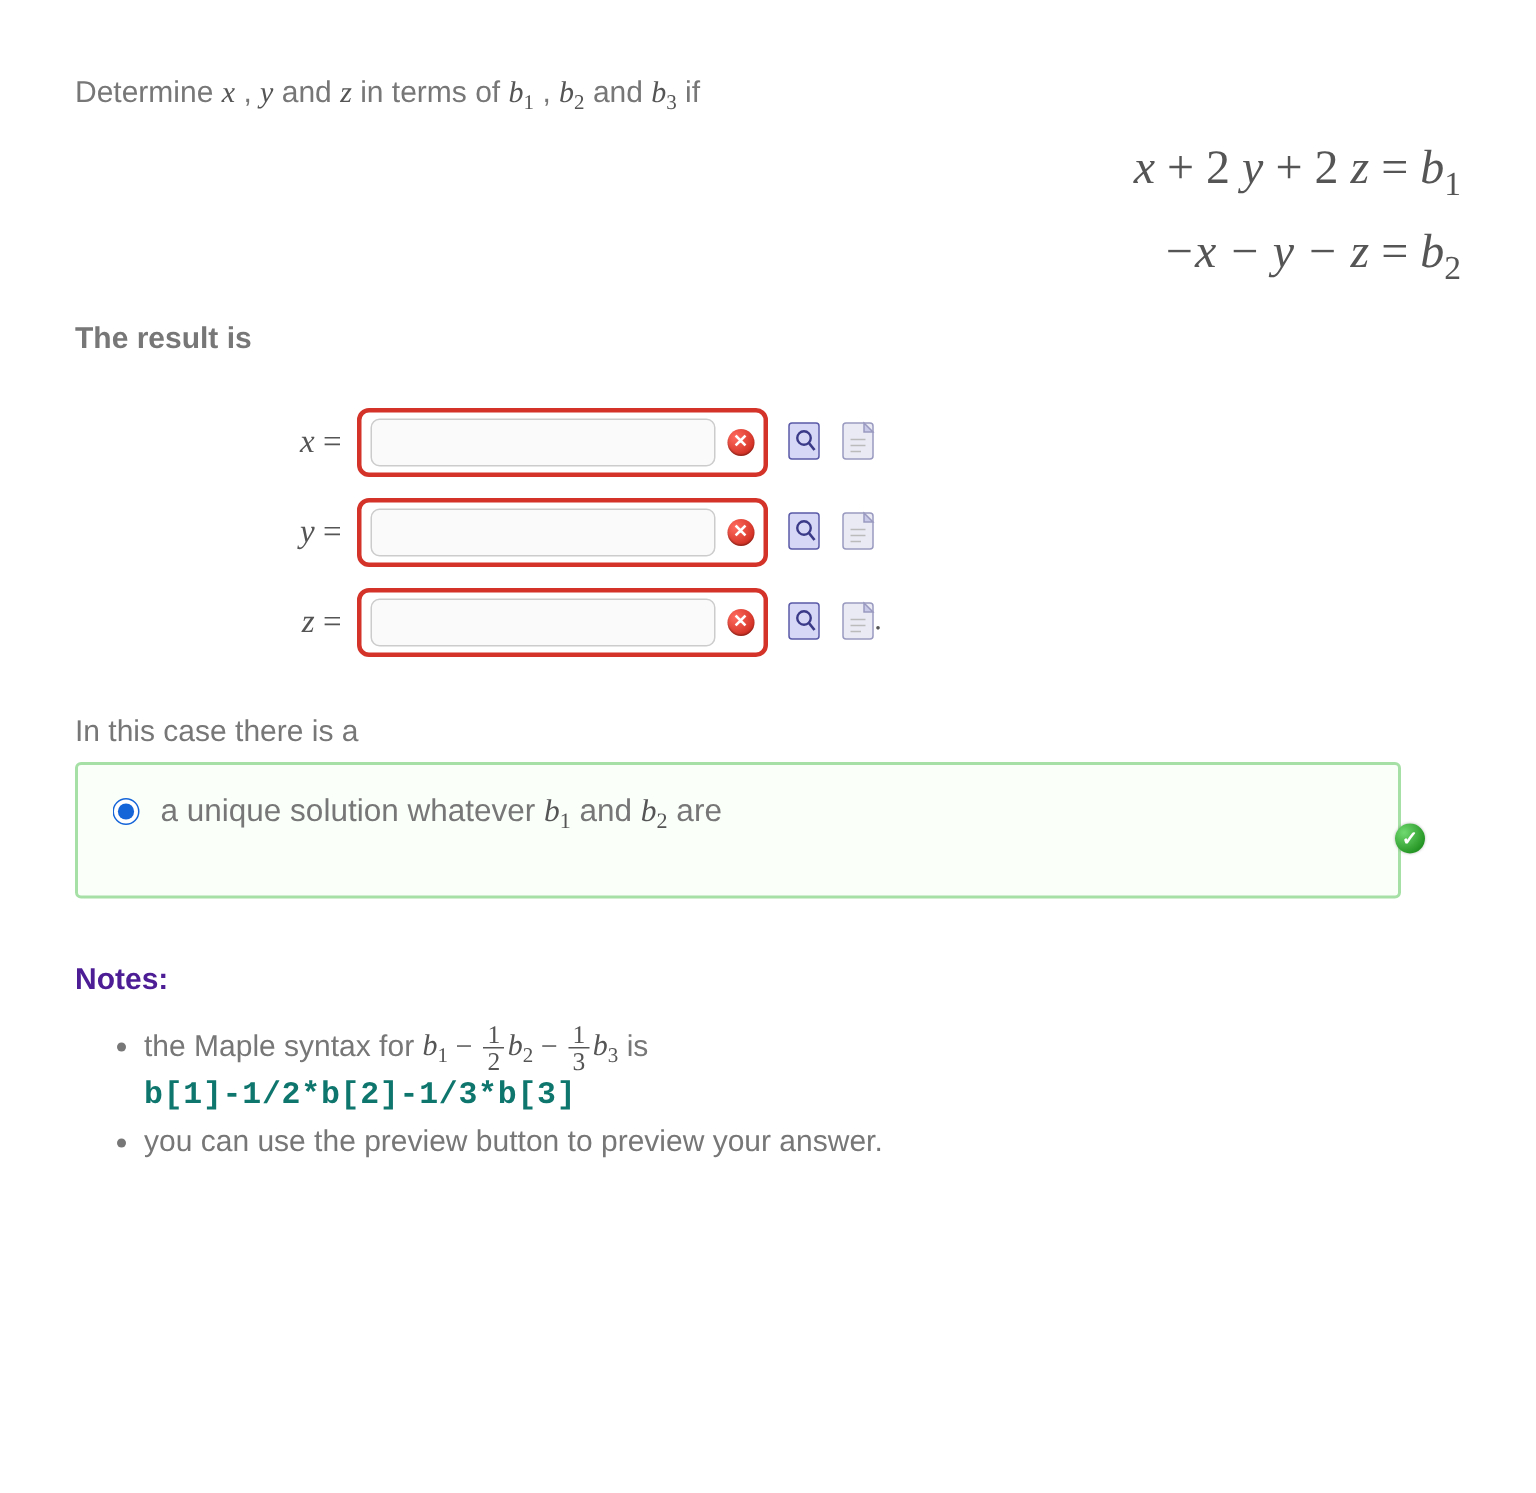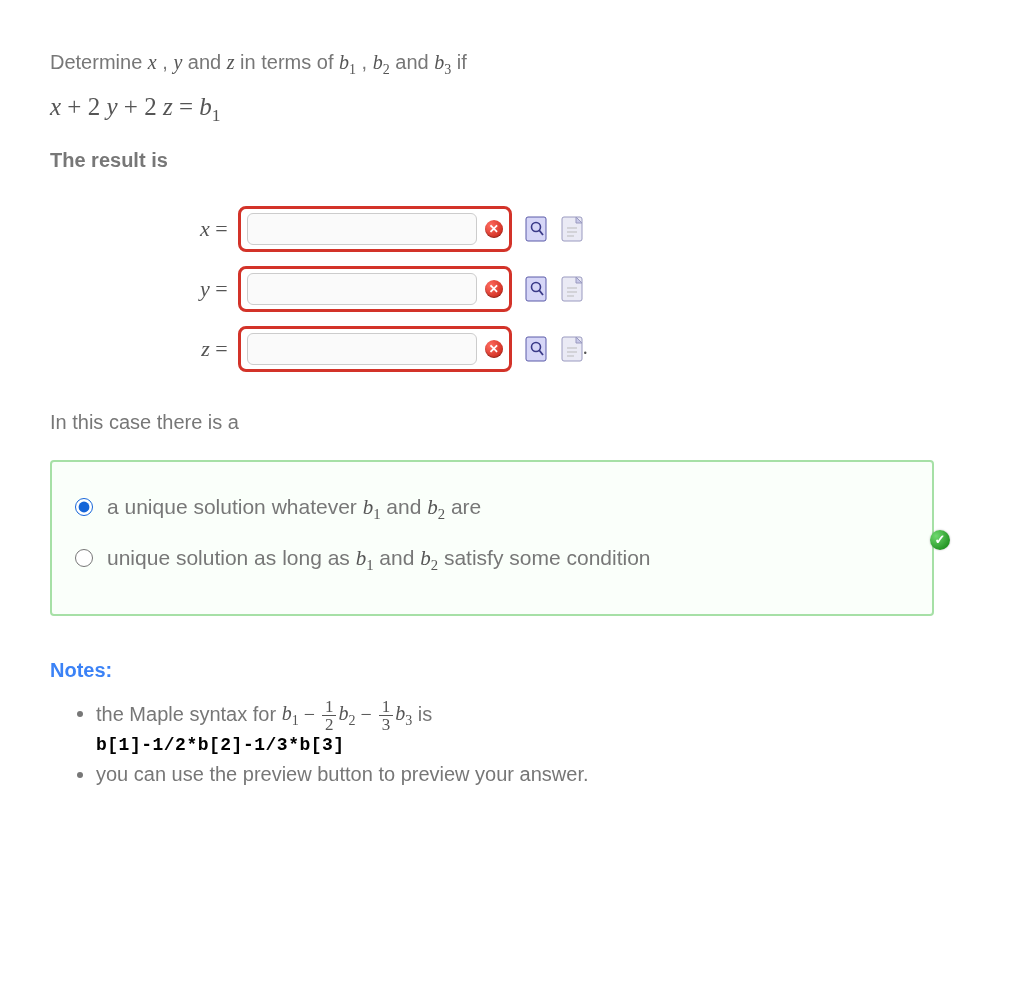--- a/index.html
+++ b/index.html
@@ -13,24 +13,24 @@
     line-height: 1.4;
   }
   .mathit {
     font-family: "Times New Roman", Times, serif;
     font-style: italic;
     color: #555;
   }
   .mathnum { font-family: "Times New Roman", serif; font-style: normal; color:#555; }
   sub.ms { font-size:0.7em; vertical-align: -0.35em; font-style: normal;}
   .equations {
-    text-align: left;
+    text-align: right;
     margin: 10px 0 18px 0;
     font-family: "Times New Roman", serif;
-    font-size: 25px;
+    font-size: 32px;
     color:#555;
   }
   .eqline { margin: 6px 0; }
   .result-label { margin: 6px 0 18px 0; font-weight: bold; }
   .answers {
     margin-left: 150px;
     display: table;
     border-spacing: 0 14px;
   }
   .ans-row { display: table-row; }
@@ -73,25 +73,25 @@
     box-shadow: inset 0 -1px 1px rgba(0,0,0,0.3);
   }
   .icon-btn {
     display:inline-block;
     width:22px; height:26px;
     margin-left:8px;
     position:relative;
     vertical-align: middle;
   }
   .icon-btn svg { width:100%; height:100%; display:block; }
-  .case-label { margin: 22px 0 24px 0; }
+  .case-label { margin: 22px 0 6px 0; }
   .radio-box {
     border: 2px solid #a6e0a6;
     border-radius: 4px;
-    padding: 20px 18px 20px 18px;
+    padding: 6px 18px 20px 18px;
     position: relative;
     background:#fafffa;
     margin-right: 40px;
   }
   .radio-row {
     display:flex; align-items:flex-start;
     margin: 10px 0 18px 0;
     font-size: 21px;
   }
   .radio-row:last-child{ margin-bottom:4px;}
@@ -101,43 +101,46 @@
   }
   .radio-row label { flex:1; line-height:1.4; }
   .ok-badge {
     position:absolute; right:-18px; top:45%;
     width:20px; height:20px; border-radius:50%;
     background: radial-gradient(circle at 30% 30%, #6fd96f, #0a7d0a);
     color:#fff; display:flex; align-items:center; justify-content:center;
     font-size:13px; font-weight:bold;
     box-shadow: 0 0 2px rgba(0,0,0,.3);
   }
-  .notes-hdr { font-weight:bold; color:#3b82f6; margin-top:40px; margin-bottom:14px; }
+  .notes-hdr { font-weight:bold; color:#4c1d95; margin-top:40px; margin-bottom:14px; }
   ul.notes { margin:0 0 0 46px; padding:0; }
   ul.notes li { margin: 2px 0; font-size:20px; color:#777; }
   .frac {
     display:inline-block; vertical-align:middle; text-align:center;
     font-family:"Times New Roman",serif; font-style:normal; color:#555;
     line-height:1; margin:0 2px;
   }
   .frac .num { display:block; font-size:17px; padding:0 3px;}
   .frac .den { display:block; font-size:17px; border-top:1.5px solid #555; padding:0 3px;}
-  .code { font-family: "Courier New", monospace; font-weight:bold; color:#000000; font-size:18px; letter-spacing:0.5px;}
+  .code { font-family: "Courier New", monospace; font-weight:bold; color:#0f766e; font-size:21px; letter-spacing:0.5px;}
   .period { font-family:"Times New Roman",serif; color:#555;}
 </style>
 </head>
 <body>
 
 <div>
   <span>Determine </span><span class="mathit">x</span><span> , </span><span class="mathit">y</span><span> and </span><span class="mathit">z</span><span> in terms of </span><span class="mathit"><span>b</span><sub class="ms">1</sub></span><span> , </span><span class="mathit"><span>b</span><sub class="ms">2</sub></span><span> and </span><span class="mathit"><span>b</span><sub class="ms">3</sub></span><span> if</span>
 </div>
 
 <div class="equations">
   <div class="eqline">
     <span class="mathit">x</span><span class="mathnum"> + 2 </span><span class="mathit">y</span><span class="mathnum"> + 2 </span><span class="mathit">z</span><span class="mathnum"> = </span><span class="mathit"><span>b</span><sub class="ms">1</sub></span>
+  </div>
+  <div class="eqline">
+    <span class="mathit">−x − y − z</span><span class="mathnum"> = </span><span class="mathit"><span>b</span><sub class="ms">2</sub></span>
   </div>
 </div>
 
 <div class="result-label">The result is</div>
 
 <div class="answers">
 
   <div class="ans-row">
     <div class="ans-label"><span>x</span><span class="mathnum"> = </span></div>
     <div class="ans-cell">
@@ -218,26 +221,20 @@
   </div>
 </div>
 
 <div class="case-label">In this case there is a</div>
 
 <div class="radio-box">
   <div class="radio-row">
     <input type="radio" name="soltype" checked="" style="">
     <label>
       <span>a unique solution whatever </span><span class="mathit"><span>b</span><sub class="ms">1</sub></span><span> and </span><span class="mathit"><span>b</span><sub class="ms">2</sub></span><span> are</span>
-    </label>
-  </div>
-  <div class="radio-row">
-    <input type="radio" name="soltype" style="">
-    <label>
-      <span>unique solution as long as </span><span class="mathit"><span>b</span><sub class="ms">1</sub></span><span> and </span><span class="mathit"><span>b</span><sub class="ms">2</sub></span><span> satisfy some condition</span>
     </label>
   </div>
   <div class="ok-badge">✓</div>
 </div>
 
 <div class="notes-hdr">Notes:</div>
 <ul class="notes">
   <li>
     <span>the Maple syntax for </span><span class="mathit"><span>b</span><sub class="ms">1</sub></span><span class="mathnum"> − </span><span class="frac"><span class="num">1</span><span class="den">2</span></span><span class="mathit"><span>b</span><sub class="ms">2</sub></span><span class="mathnum"> − </span><span class="frac"><span class="num">1</span><span class="den">3</span></span><span class="mathit"><span>b</span><sub class="ms">3</sub></span><span> is</span>
     <div class="code">b[1]-1/2*b[2]-1/3*b[3]</div>

